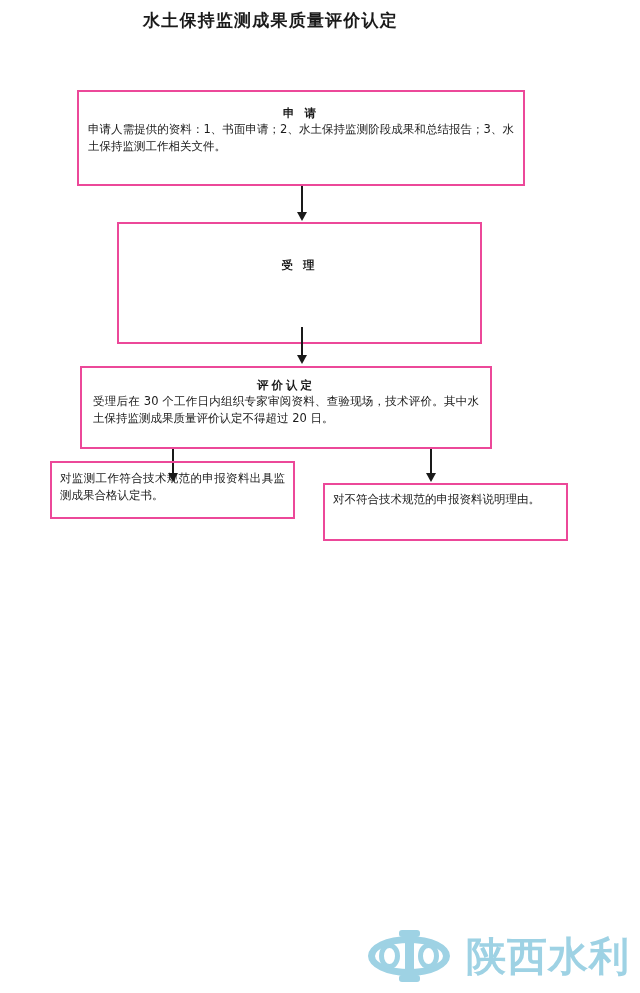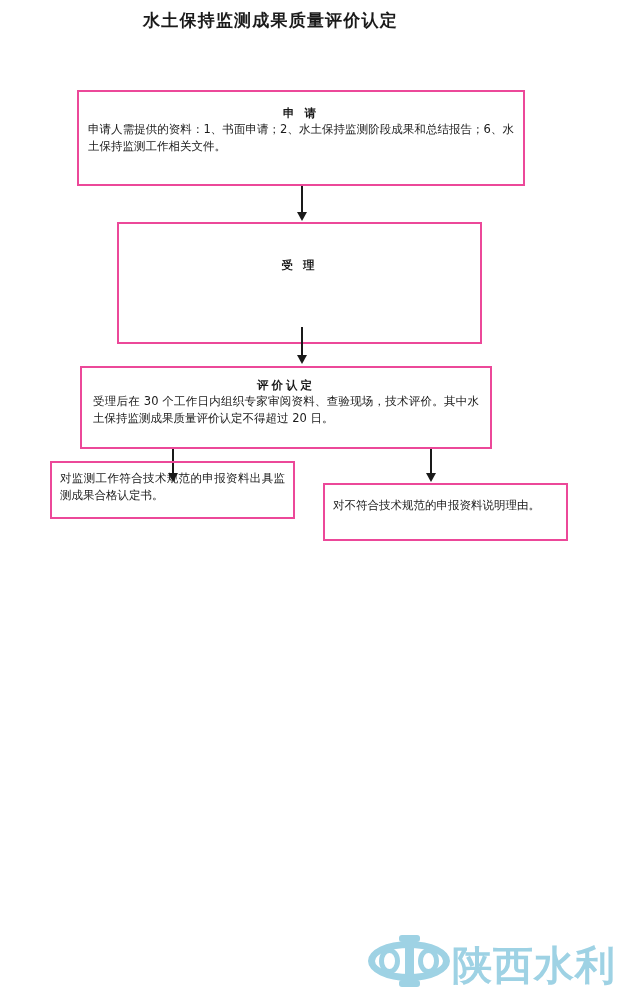--- a/index.html
+++ b/index.html
@@ -86,21 +86,21 @@
     width: 245px;
     height: 58px;
     padding: 7px 8px 0 8px;
   }
   
   #box-fail {
     left: 323px;
     top: 483px;
     width: 245px;
     height: 58px;
-    padding: 12px 8px 0 8px;
+    padding: 6px 8px 0 8px;
   }
 
   
   .connector {
     position: absolute;
   }
   .connector .shaft {
     position: absolute;
     left: 0;
     top: 0;
@@ -134,21 +134,22 @@
   #arrow-evaluate-fail .head  { top: 24px; }
 
   
   #watermark {
     position: absolute;
     left: 366px;
     top: 925px;
     width: 268px;
     height: 62px;
     display: flex;
-    align-items: flex-end;
+    align-items: center;
+    gap: 14px;
   }
   #emblem {
     width: 86px;
     height: 52px;
     position: relative;
     flex: 0 0 auto;
   }
   #emblem .ring {
     position: absolute;
     left: 2px;
@@ -201,21 +202,21 @@
     white-space: nowrap;
   }
 </style>
 </head>
 <body>
 
 <div class="page-title">水土保持监测成果质量评价认定</div>
 
 <div class="flow-box" id="box-apply">
   <div class="box-heading">申  请</div>
-  <div class="box-body">申请人需提供的资料：1、书面申请；2、水土保持监测阶段成果和总结报告；6、水土保持监测工作相关文件。</div>
+  <div class="box-body">申请人需提供的资料：1、书面申请；2、水土保持监测阶段成果和总结报告；3、水土保持监测工作相关文件。</div>
 </div>
 
 <div class="connector" id="arrow-apply-accept">
   <div class="shaft"></div>
   <div class="head"></div>
 </div>
 
 <div class="flow-box" id="box-accept">
   <div class="box-heading">受  理</div>
 </div>

